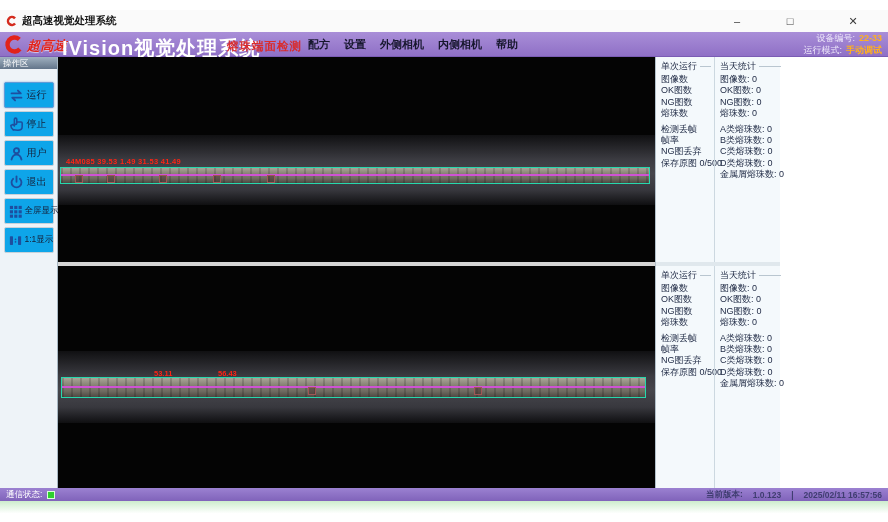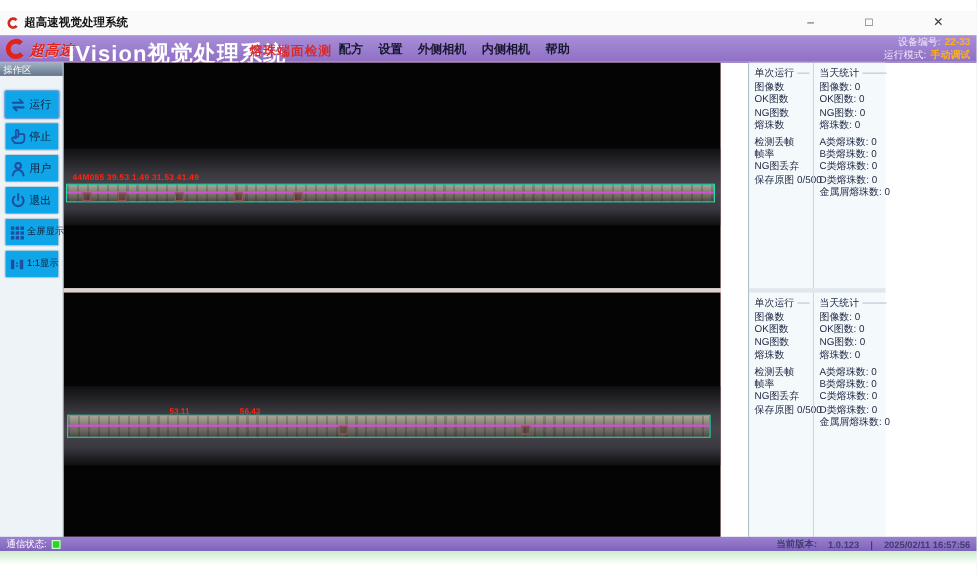--- a/index.html
+++ b/index.html
@@ -59,21 +59,21 @@
   .cam-top .mline{top:6px;} .cam-bottom .mline{top:8px;}
   .specks{position:absolute;left:0;top:0;width:100%;height:100%;opacity:.45;
           background:repeating-linear-gradient(90deg,rgba(0,0,0,.35) 0 2px,transparent 2px 9px);}
   .sq{position:absolute;width:6px;height:6px;border:1px solid #a05656;background:rgba(70,45,45,.45);}
   .cam-note{position:absolute;left:8px;top:100px;font-size:7.5px;font-weight:bold;color:#ff2414;
             letter-spacing:.3px;white-space:nowrap;}
   .cam-num{position:absolute;top:103px;font-size:7.5px;font-weight:bold;color:#ff2414;}
 
   
   .statsarea{position:absolute;left:655px;top:57px;width:125px;height:431px;background:#f4f9fc;
-             border-left:1px solid #b3c1cb;box-sizing:border-box;margin-left:25px;}
+             border-left:1px solid #b3c1cb;box-sizing:border-box;}
   .stats-panel{position:absolute;left:0;width:100%;display:flex;align-items:stretch;}
   .stats-panel.p1{top:0;height:205px;}
   .stats-div{position:absolute;left:0;top:205px;width:100%;height:4px;background:#e0e8ed;}
   .stats-panel.p2{top:209px;height:222px;}
   .scol{width:58px;padding:3px 0 0 5px;box-sizing:border-box;}
   .dcol{flex:1;border-left:1px solid #ccd8e0;padding:3px 0 0 5px;box-sizing:border-box;}
   .shead{display:flex;align-items:center;gap:3px;height:12px;}
   .shead .ht{font-size:9px;color:#1c2742;white-space:nowrap;}
   .shead .hl{flex:1;height:1px;background:#b9c6d0;margin-right:3px;}
   .rows{margin-top:2px;}

